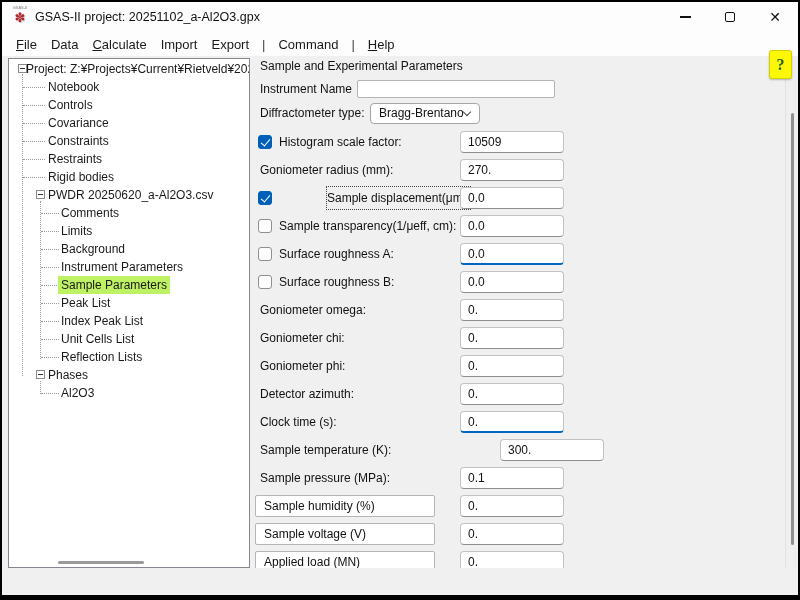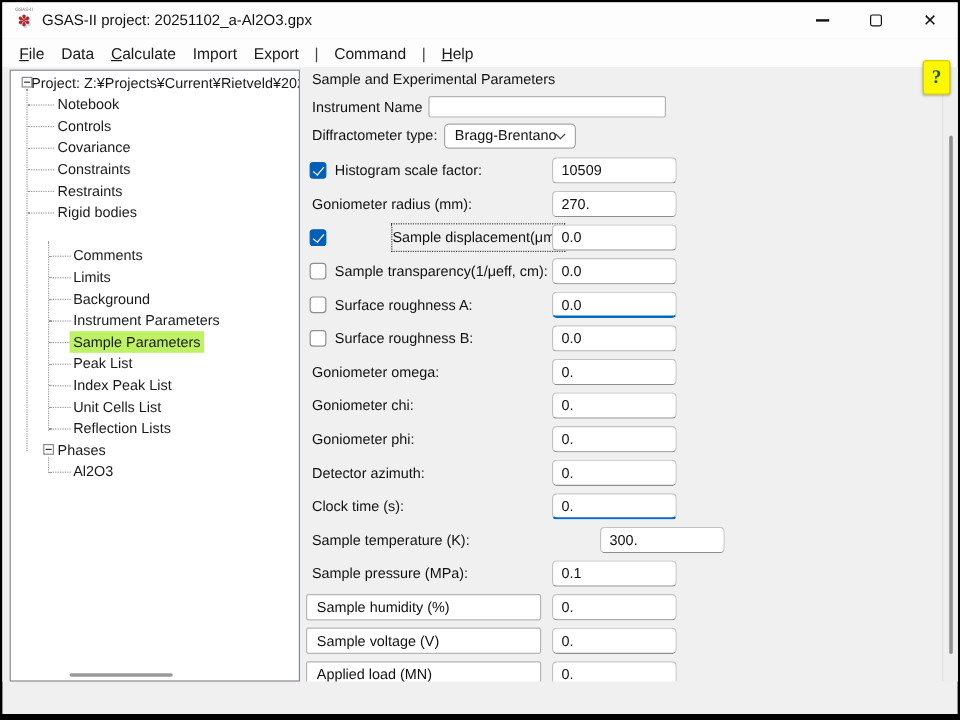--- a/index.html
+++ b/index.html
@@ -46,21 +46,21 @@
   #right-panel { position:absolute; left:248px; top:0; width:548px; height:512px; background:#f0f0f0; overflow:hidden; }
   #panel-header { position:absolute; left:10px; top:3px; font-size:12px; color:#111; }
   #instr-label { position:absolute; left:10px; top:24px; line-height:18px; font-size:12px; color:#111; }
   #instr-input { position:absolute; left:107px; top:24px; width:198px; height:18px; background:#fff; border:1px solid #b3b3b3; border-radius:2px; font-size:12px; line-height:16px; padding-left:5px; }
   #diffr-label { position:absolute; left:10px; top:47px; line-height:21px; font-size:12px; color:#111; }
   #combo { position:absolute; left:120px; top:47px; width:110px; height:21px; background:#fff; border:1px solid #a6a6a6; border-radius:4px; font-size:12px; line-height:19px; padding-left:8px; color:#111; }
   #combo .chev { position:absolute; right:9px; top:5px; width:6px; height:6px; border-right:1.4px solid #444; border-bottom:1.4px solid #444; transform:rotate(45deg); }
 
   .row-label { position:absolute; line-height:22px; font-size:12px; color:#111; white-space:nowrap; }
   .row-label.focus-ring { outline:1px dotted #444; outline-offset:0px;margin-left:48px; }
-  .boxed-label { position:absolute; left:5px; width:196px; height:22px; background:#fff; border:1px solid #b5b5b5; border-radius:2px; font-size:12px; line-height:20px; padding-left:8px; color:#111; white-space:nowrap; }
+  .boxed-label { position:absolute; left:5px; width:180px; height:22px; background:#fff; border:1px solid #b5b5b5; border-radius:2px; font-size:12px; line-height:20px; padding-left:8px; color:#111; white-space:nowrap; }
   .field { position:absolute; left:210px; width:104px; height:22px; background:#fff; border:1px solid #c2c2c2; border-bottom:1px solid #8f8f8f; border-radius:4px; font-size:12px; line-height:20px; padding-left:7px; color:#111; }
   .field.focused { border-bottom:2px solid #0067c0; }
   .checkbox { position:absolute; left:8px; width:14px; height:14px; border:1px solid #8f8f8f; border-radius:3px; background:#fff; }
   .checkbox.checked { background:#005fb8; border-color:#005fb8; }
   .checkbox.checked::after { content:""; position:absolute; left:4px; top:1px; width:4px; height:8px; border:solid #fff; border-width:0 1.5px 1.5px 0; transform:rotate(40deg); }
 
   
   #vtrack { position:absolute; left:535px; top:0; bottom:0; width:13px; background:#efefef; border-left:1px solid #e2e2e2; }
   #vthumb { position:absolute; left:5px; top:57px; width:3px; height:432px; background:#909090; border-radius:2px; }
 
@@ -135,20 +135,24 @@
           <span class="stub lvl1"></span>
           <span class="tree-label lvl1">Constraints</span>
         </div>
         <div class="tree-row" style="top: 91px;">
           <span class="stub lvl1"></span>
           <span class="tree-label lvl1">Restraints</span>
         </div>
         <div class="tree-row" style="top: 109px;">
           <span class="stub lvl1"></span>
           <span class="tree-label lvl1">Rigid bodies</span>
+        </div>
+        <div class="tree-row" style="top: 127px;">
+          <span class="expander lvl1"></span>
+          <span class="tree-label lvl1">PWDR 20250620_a-Al2O3.csv</span>
         </div>
         <div class="tree-row" style="top: 145px;">
           <span class="stub lvl2"></span>
           <span class="tree-label lvl2">Comments</span>
         </div>
         <div class="tree-row" style="top: 163px;">
           <span class="stub lvl2"></span>
           <span class="tree-label lvl2">Limits</span>
         </div>
         <div class="tree-row" style="top: 181px;">

